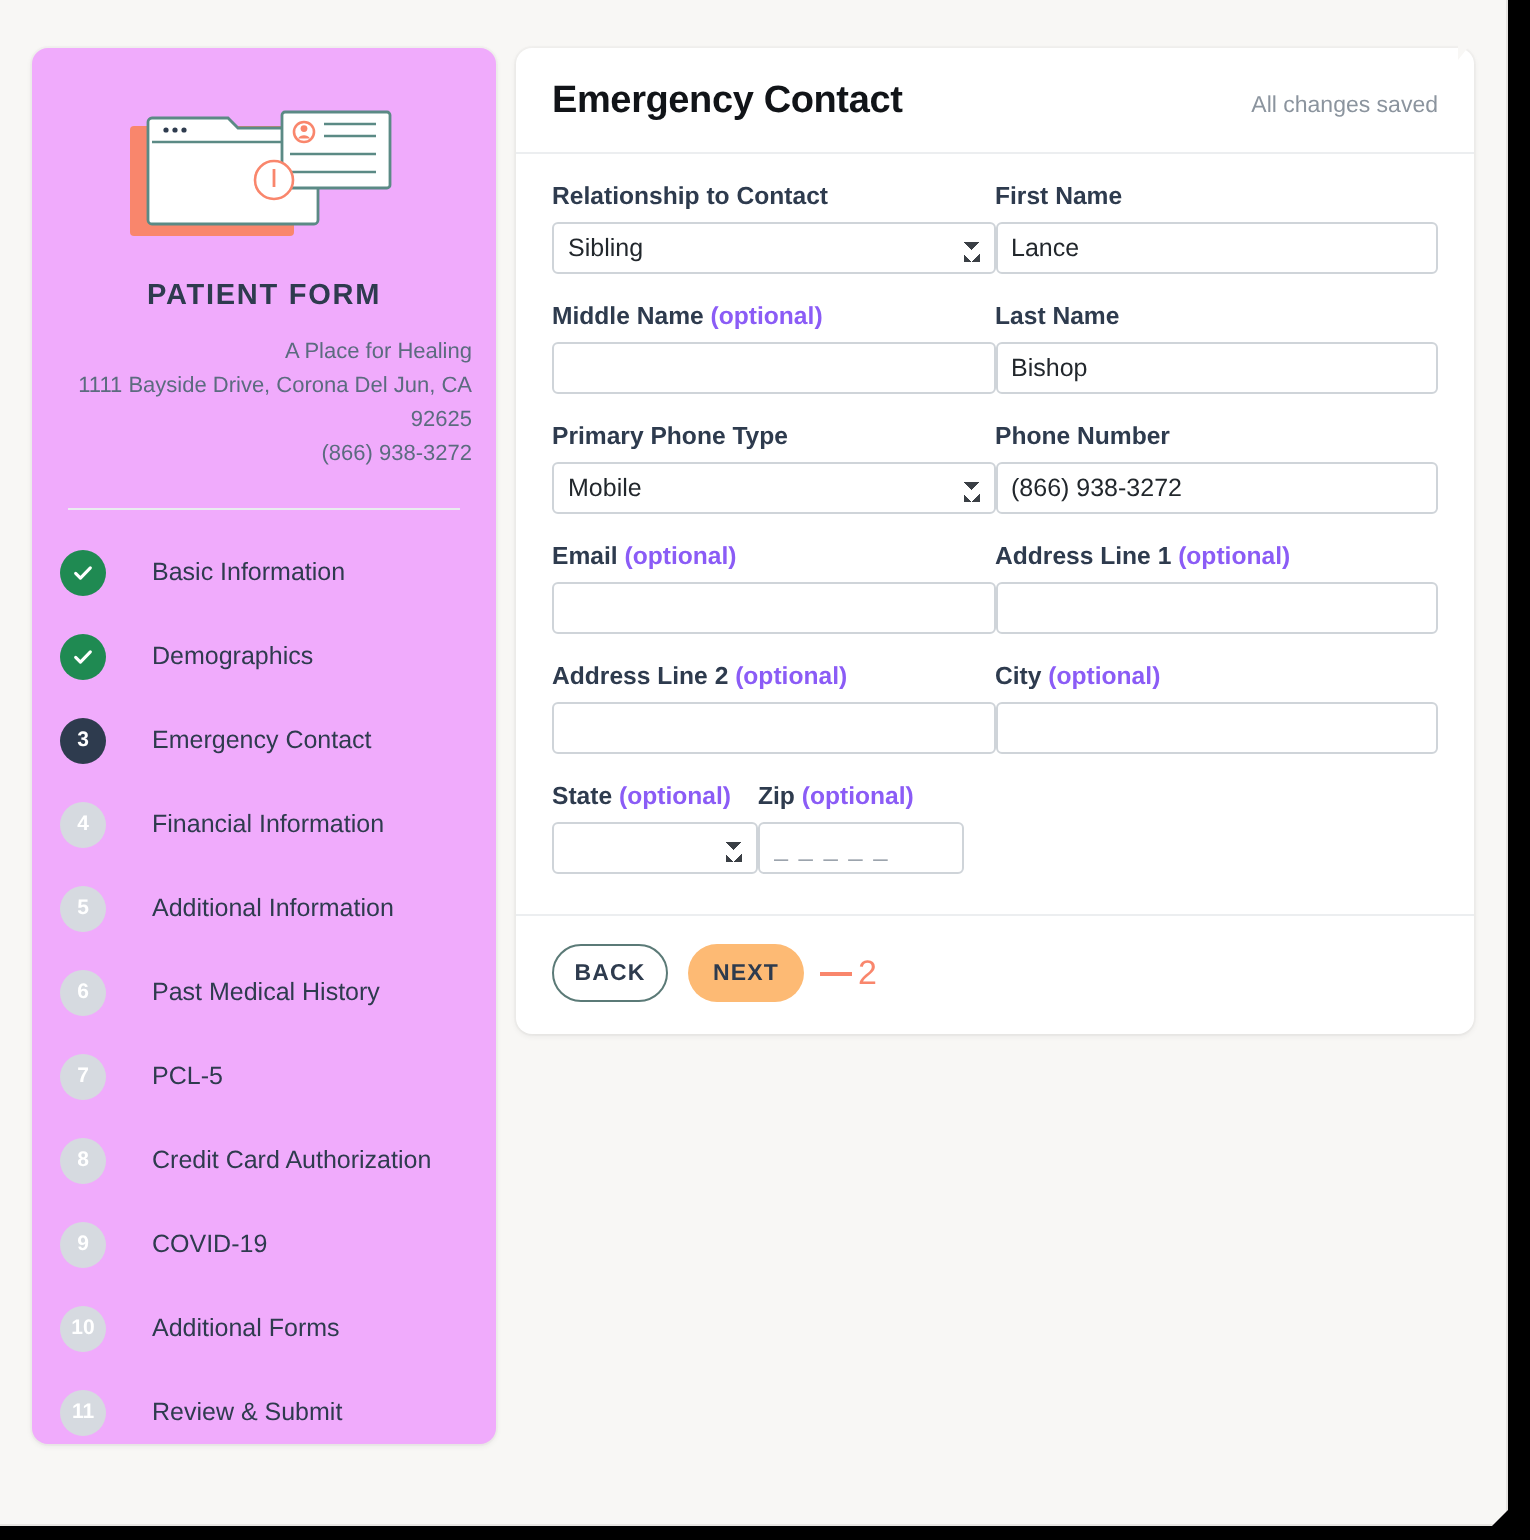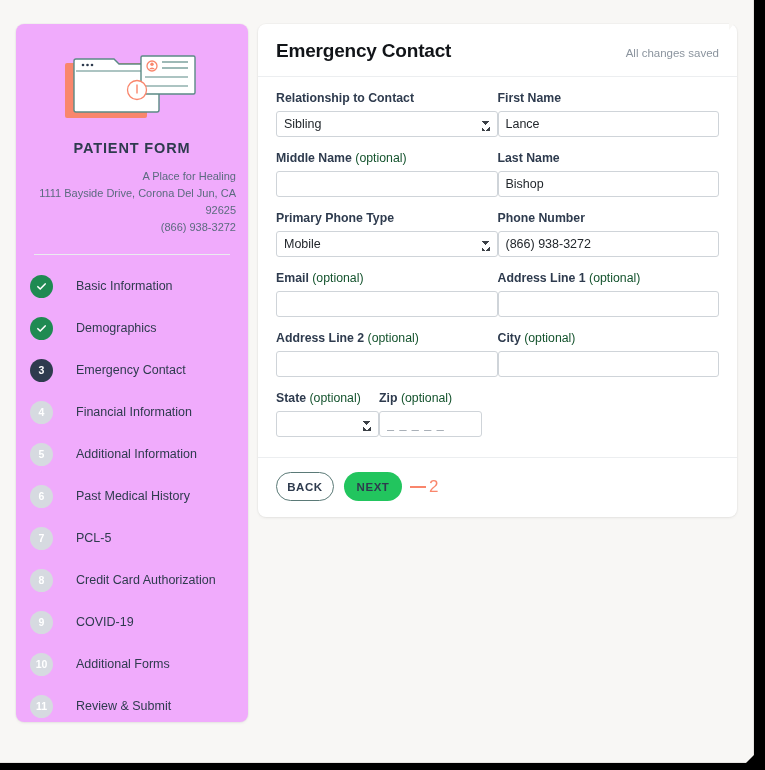--- a/index.html
+++ b/index.html
@@ -191,22 +191,22 @@
   .col.spacer { flex: 1 1 0; }
 
   .flabel {
     font-size: 12.3px;
     font-weight: 700;
     color: #2e3b4e;
     margin-bottom: 6px;
     white-space: nowrap;
   }
   .flabel .opt {
-    font-weight: 400;
-    color: #14532d;
+    font-weight: 700;
+    color: #8b5cf6;
   }
 
   .ctl {
     width: 100%;
     height: 26px;
     box-sizing: border-box;
     border: 1px solid #cfd4d9;
     border-radius: 3px;
     background: #ffffff;
     font-family: "Liberation Sans", sans-serif;
@@ -254,21 +254,21 @@
     width: 58px;
     height: 29px;
     background: #ffffff;
     border: 1px solid #5b7a77;
     color: #2e3b4e;
   }
   .btn-next {
     width: 58px;
     height: 29px;
     margin-left: 10px;
-    background: #22c55e;
+    background: #fdba74;
     border: none;
     color: #2e3b4e;
   }
   .marker {
     margin-left: 8px;
     display: flex;
     align-items: center;
     color: #f9866c;
     font-size: 17px;
     font-weight: 400;

